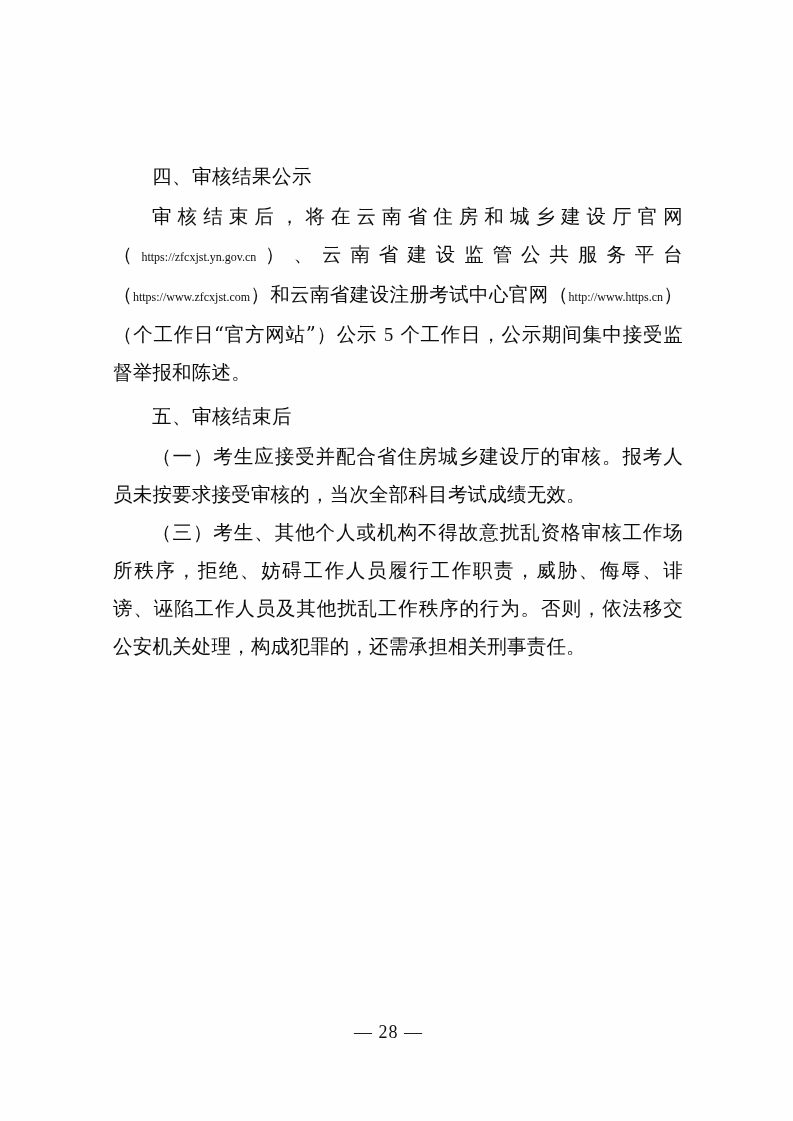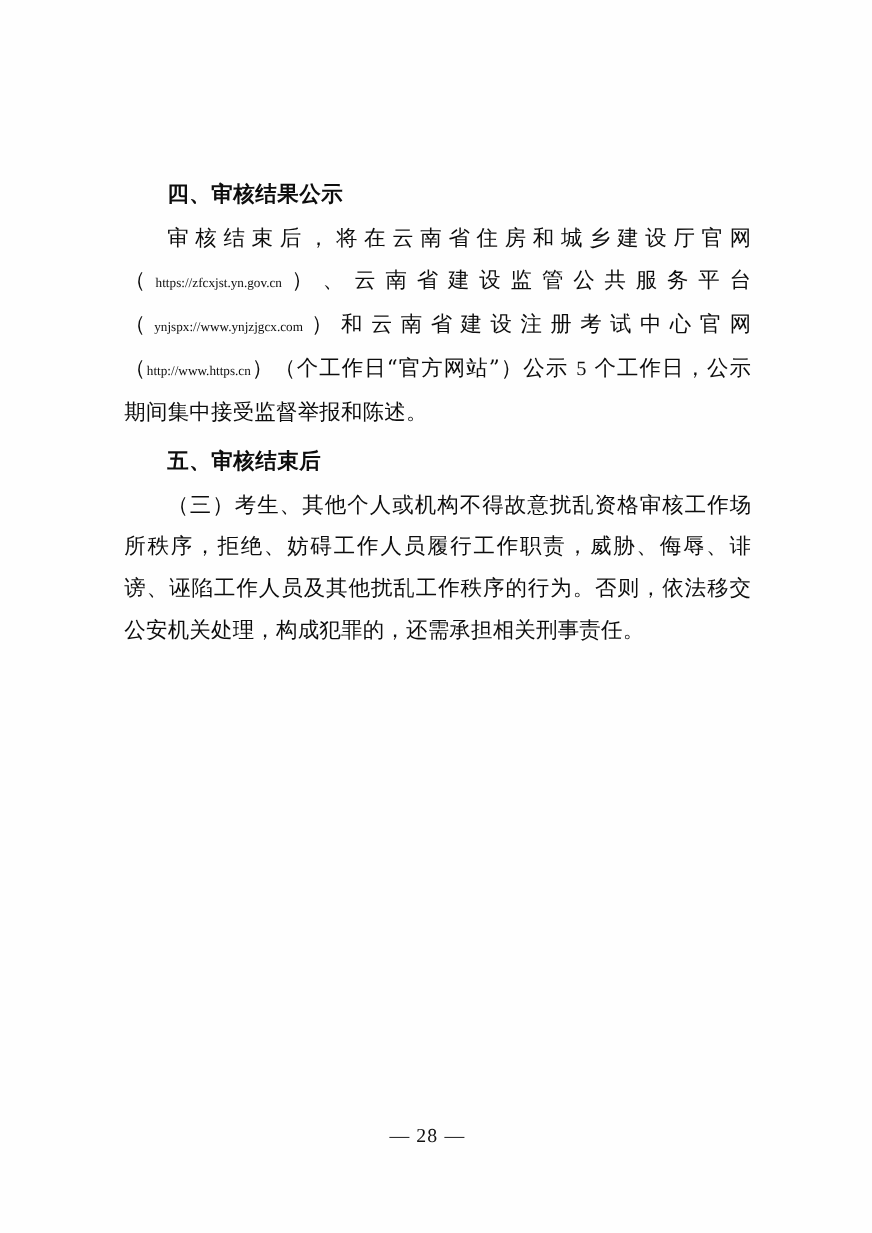--- a/index.html
+++ b/index.html
@@ -25,21 +25,21 @@
     left: 113px;
     top: 158px;
     width: 570px;
   }
   .heading {
     font-size: 19.5px;
     line-height: 38px;
     letter-spacing: 0.5px;
     text-indent: 39px;
     margin: 0 0 2px 0;
-    font-weight: 700;
+    font-weight: 400;
     font-family: "DejaVu Serif", "Liberation Serif", serif;
   }
   .para {
     font-size: 19.5px;
     line-height: 38px;
     letter-spacing: 0.2px;
     margin: 0;
     text-align: justify;
     text-justify: inter-ideograph;
     text-indent: 39px;
@@ -70,27 +70,30 @@
 </style>
 </head>
 <body>
 
 <div class="page">
   <div class="content">
 
     <div class="heading">四、审核结果公示</div>
 
     <p class="para">
-      <span>审核结束后，将在云南省住房和城乡建设厅官网（</span><span class="latin">https://zfcxjst.yn.gov.cn</span><span>）、云南省建设监管公共服务平台（</span><span class="latin">ynjspx://www.ynjzjgcx.com</span><span>）和云南省建设注册考试中心官网（</span><span class="latin">http://www.https.cn</span><span>）（个工作日“官方网站”）公示 </span><span class="num">5</span><span> 个工作日，公示期间集中接受监督举报和陈述。</span>
+      <span>审核结束后，将在云南省住房和城乡建设厅官网（</span><span class="latin">https://zfcxjst.yn.gov.cn</span><span>）、云南省建设监管公共服务平台（</span><span class="latin">https://www.zfcxjst.com</span><span>）和云南省建设注册考试中心官网（</span><span class="latin">http://www.https.cn</span><span>）（个工作日“官方网站”）公示 </span><span class="num">5</span><span> 个工作日，公示期间集中接受监督举报和陈述。</span>
     </p>
 
     <div class="block-gap"></div>
 
     <div class="heading">五、审核结束后</div>
 
+    <p class="para">
+      <span>（一）考生应接受并配合省住房城乡建设厅的审核。报考人员未按要求接受审核的，当次全部科目考试成绩无效。</span>
+    </p>
 
 
     <p class="para">
       <span>（三）考生、其他个人或机构不得故意扰乱资格审核工作场所秩序，拒绝、妨碍工作人员履行工作职责，威胁、侮辱、诽谤、诬陷工作人员及其他扰乱工作秩序的行为。否则，依法移交公安机关处理，构成犯罪的，还需承担相关刑事责任。</span>
     </p>
 
   </div>
 
   <div class="footer">— 28 —</div>
 </div>

